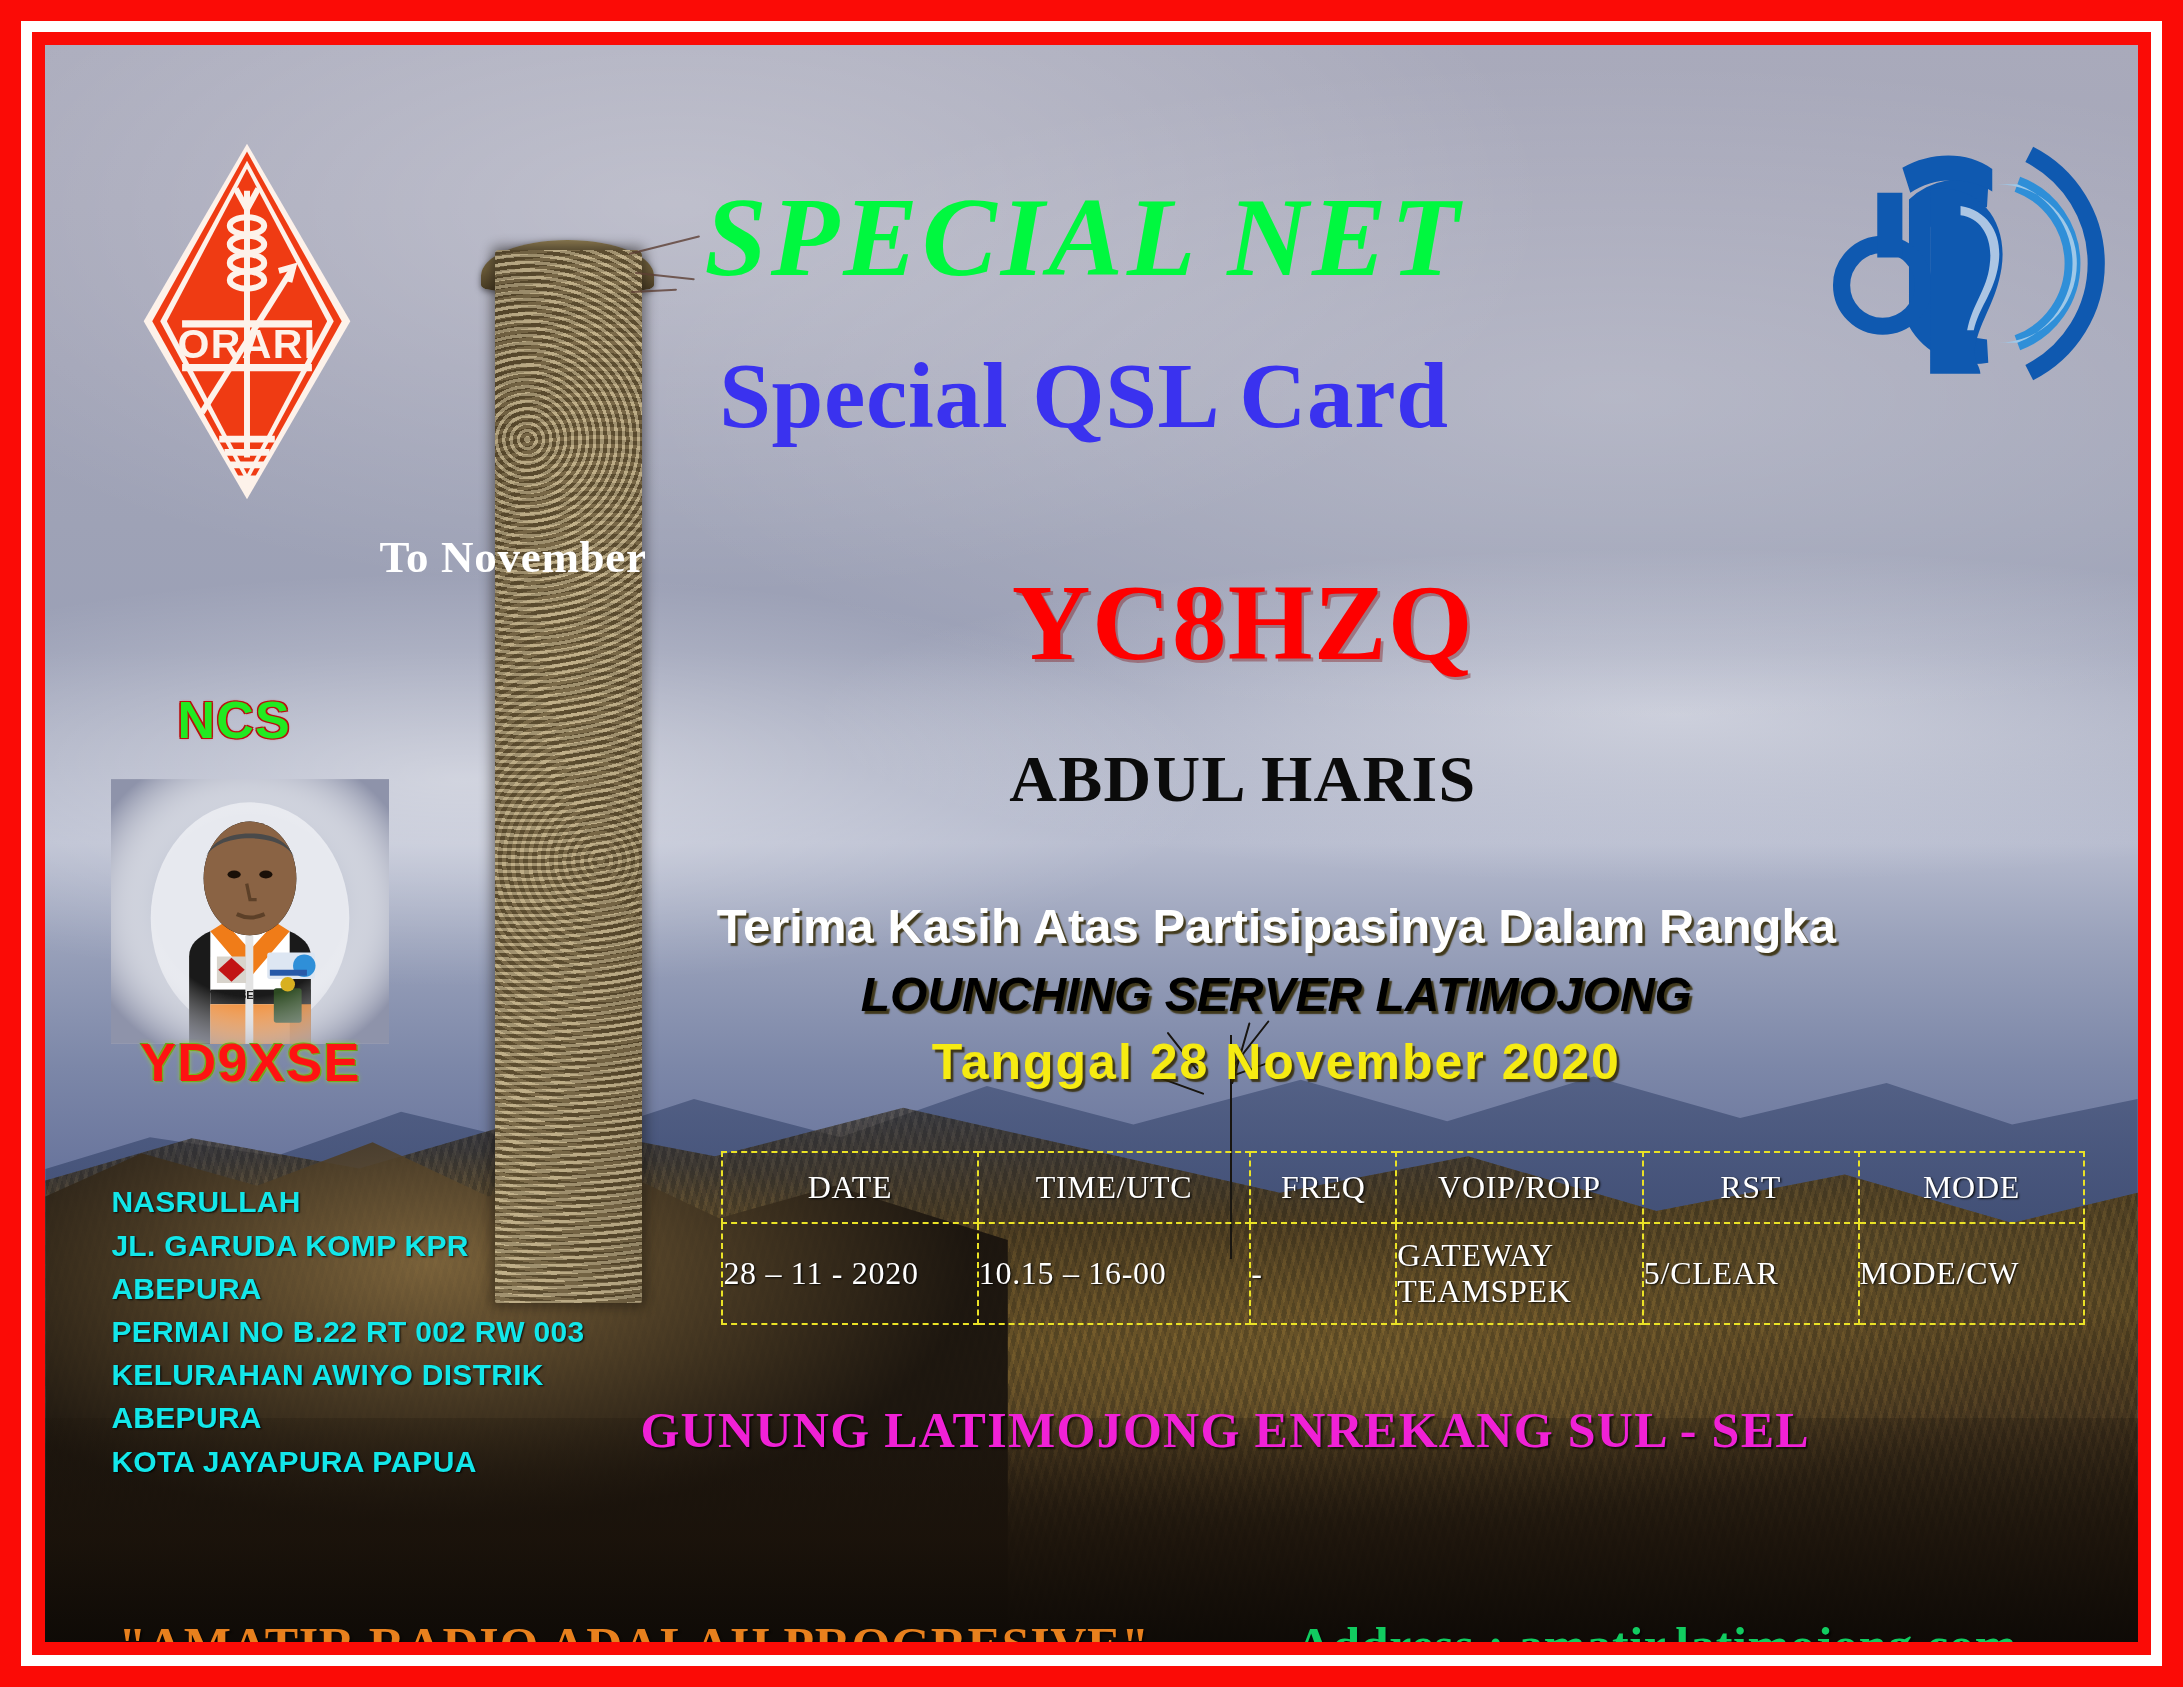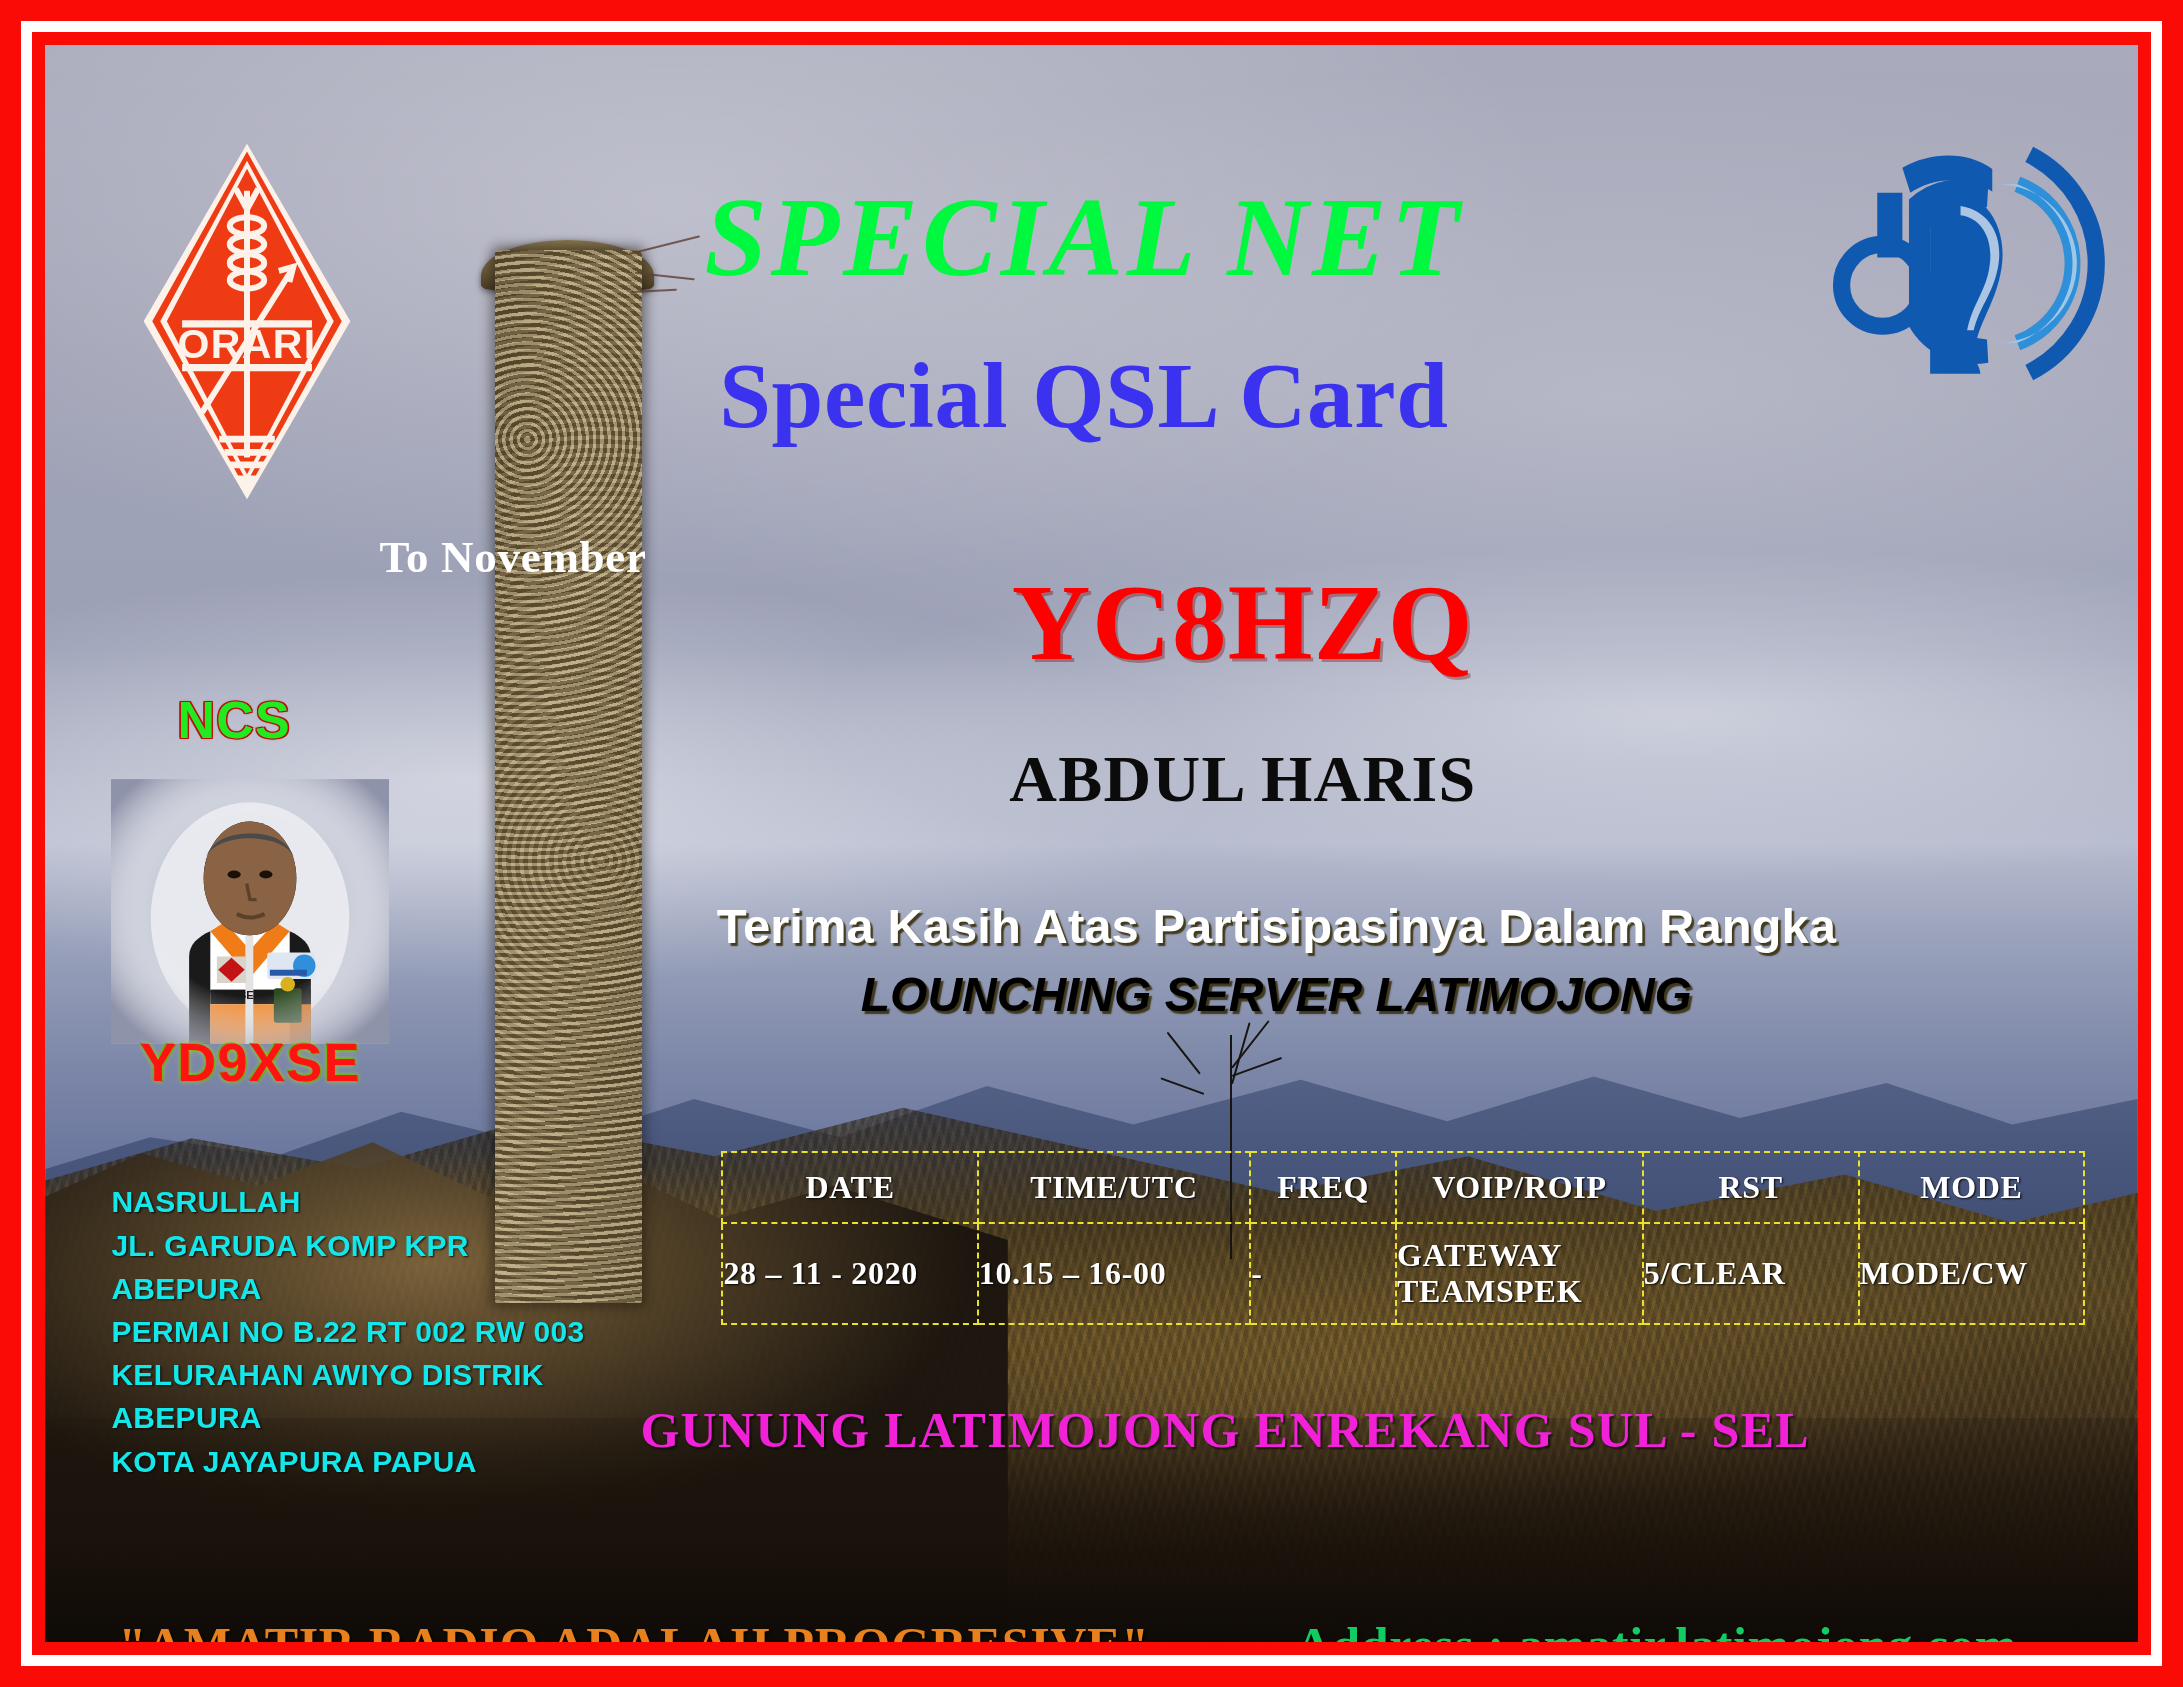--- a/index.html
+++ b/index.html
@@ -117,21 +117,21 @@
     letter-spacing:1.3px;text-shadow:0 0 5.3px #9bdc2a,1.3px 1.3px 0 #5e8c10,-1.3px -1.3px 0 #5e8c10;}
 
   #addr{position:absolute;left:66px;top:1135px;font-family:"Liberation Sans",sans-serif;
     font-weight:700;font-size:30px;color:#13e7ea;line-height:1.44;letter-spacing:0.3px;
     text-shadow:1.3px 1.3px 2px rgba(0,0,0,.8);}
 
   
   #qso{position:absolute;left:676px;top:1106px;width:1364px;height:171px;
     border:2px dashed #eae226;border-collapse:collapse;}
   #qso td,#qso th{border:2px dashed #eae226;color:#ffffff;
-    font-family:"Liberation Serif",serif;font-weight:700;padding:0;line-height:1.12;
+    font-family:"Liberation Serif",serif;font-weight:400;padding:0;line-height:1.12;
     text-shadow:1.3px 1.3px 2px rgba(0,0,0,.85);}
   #qso th{font-size:32px;height:69px;letter-spacing:0.7px;}
   #qso td{font-size:32px;height:99px;letter-spacing:0.7px;}
 
   .venue{position:absolute;left:595px;top:1356px;width:1323px;
     font-family:"Liberation Serif",serif;font-weight:700;font-size:50px;color:#f021d6;
     letter-spacing:1.3px;white-space:nowrap;text-shadow:2px 2px 2px rgba(0,0,0,.65);}
 
   .motto{position:absolute;left:73px;top:1571px;font-family:"Liberation Serif",serif;
     font-weight:700;font-size:50px;color:#e8801d;letter-spacing:0.7px;white-space:nowrap;
@@ -231,20 +231,21 @@
           <div class="ttl-net">SPECIAL NET</div>
           <div class="ttl-qsl">Special QSL Card</div>
 
           <div class="to-station">To November</div>
 
           <div class="callsign">YC8HZQ</div>
           <div class="opname">ABDUL HARIS</div>
 
           <div class="thanks">Terima Kasih Atas Partisipasinya Dalam Rangka</div>
           <div class="event">LOUNCHING SERVER LATIMOJONG</div>
+          <div class="eventdate">Tanggal  28  November  2020</div>
 
           <div class="ncs">NCS</div>
           <div id="ncsphoto">
             <svg viewBox="0 0 420 400" width="278" height="265">
               <defs>
                 <radialGradient id="vig" cx="50%" cy="48%" r="62%">
                   <stop offset="55%" stop-color="#ffffff" stop-opacity="0"></stop>
                   <stop offset="100%" stop-color="#8e93aa" stop-opacity="1"></stop>
                 </radialGradient>
               </defs>

